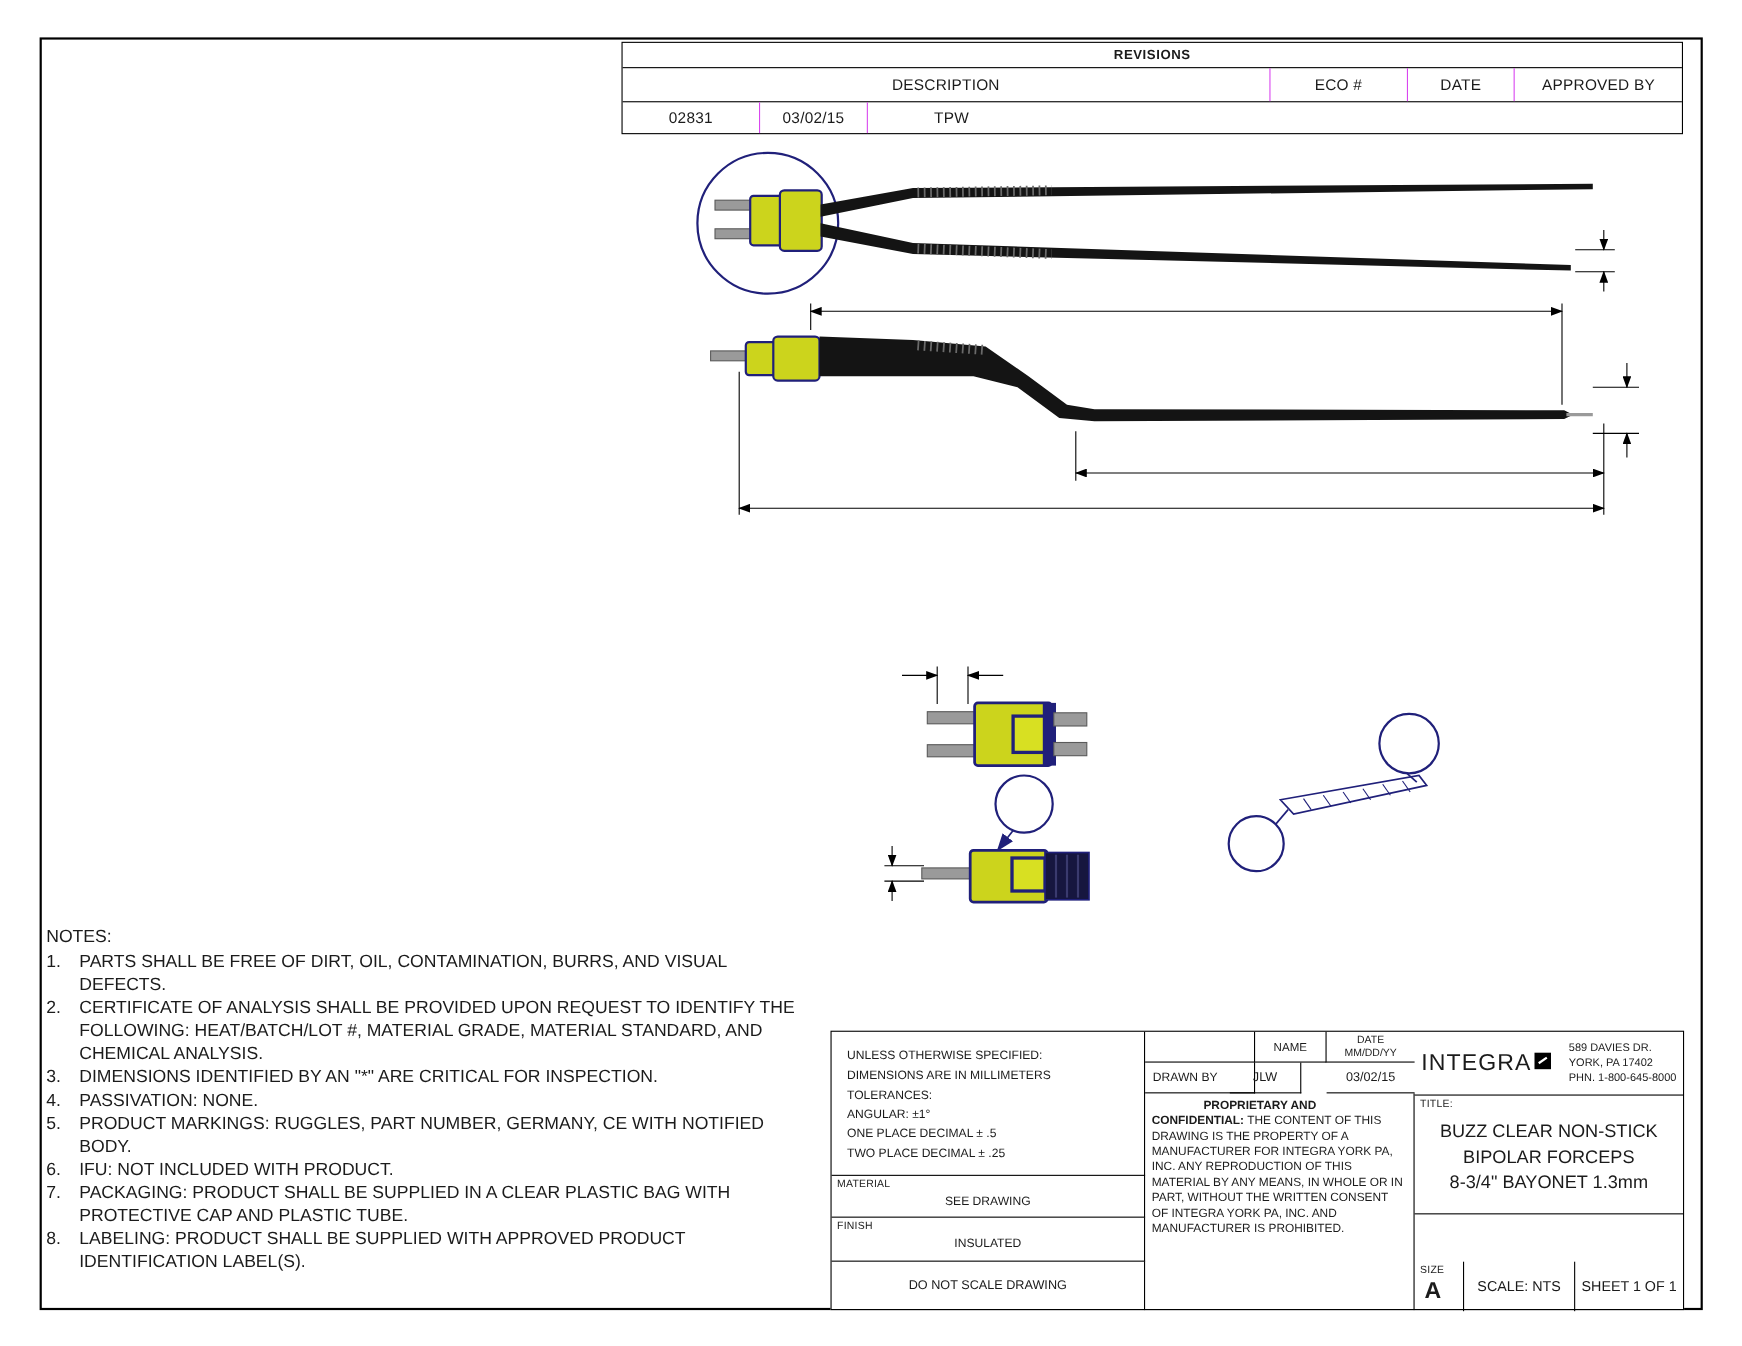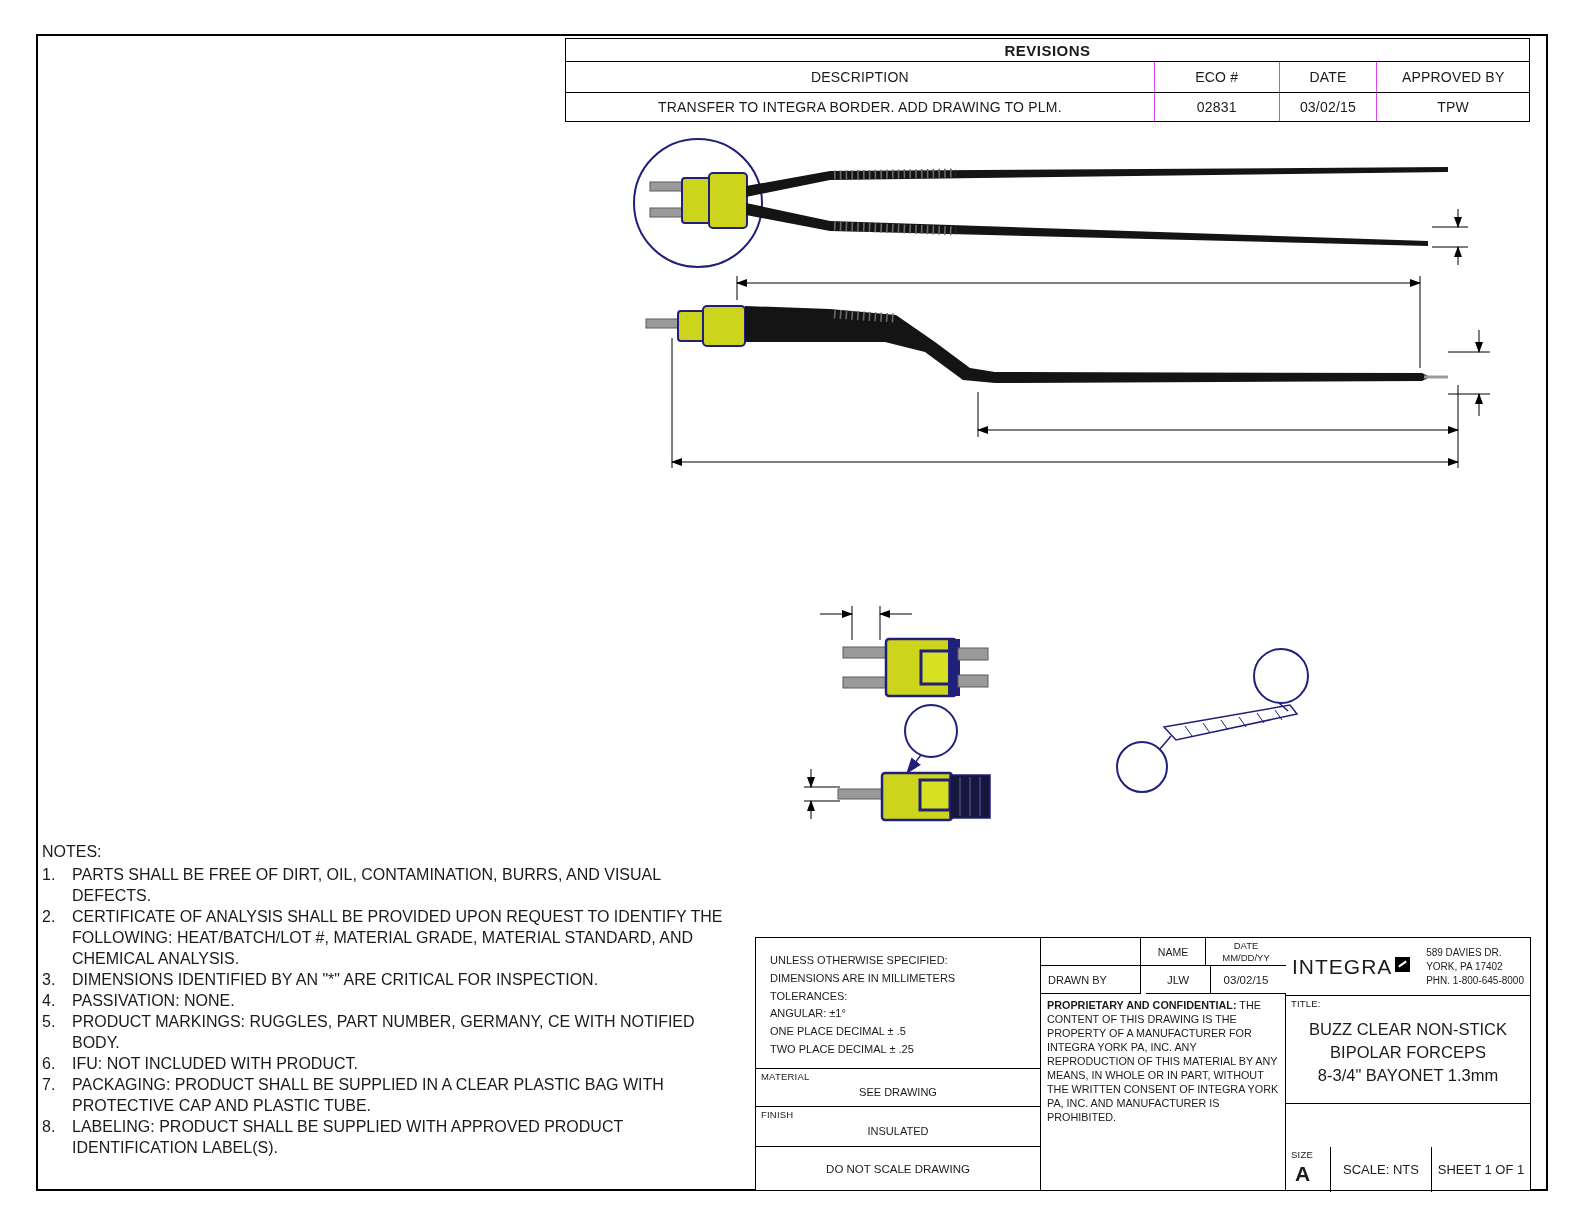--- a/index.html
+++ b/index.html
@@ -5,21 +5,21 @@
   * { margin:0; padding:0; box-sizing:border-box; }
   html,body { background:#ffffff; }
   body { font-family:"Liberation Sans", sans-serif; color:#1b1b1b; }
   .sheet { position:relative; width:1584px; height:1224px; background:#fff; overflow:hidden; }
   .frame { position:absolute; left:36px; top:34px; width:1512px; height:1157px; border:2.5px solid #000; }
   svg.drawing { position:absolute; left:0; top:0; width:1584px; height:1224px; pointer-events:none; }
 
   
   .rev { position:absolute; left:565px; top:38px; width:965px; border:1.5px solid #000; background:#fff; }
   .rev-title { height:23px; line-height:23px; border-bottom:1px solid #000; text-align:center;
-               font-weight:bold; font-size:15px; letter-spacing:.5px; }
+               font-weight:bold; font-size:12px; letter-spacing:.5px; }
   .rev-row { display:flex; }
   .rev-row.hdr { height:31px; border-bottom:1px solid #000; }
   .rev-row.data { height:28px; }
   .rev-cell { border-right:1px solid #d946ef; display:flex; align-items:center; justify-content:center;
               font-size:14px; letter-spacing:.2px; }
   .rev-cell:last-child { border-right:none; }
   .c-desc { width:590px; } .c-eco { width:125px; } .c-date { width:98px; } .c-appr { width:152px; }
 
   
   .notes { position:absolute; left:42px; top:841px; width:692px; font-size:16px; line-height:21px; }
@@ -41,24 +41,24 @@
   .fin { left:0; top:169px; width:285px; height:40px; }
   .dns { left:0; top:209px; width:285px; height:44px; font-size:11.5px; }
   .mat .center-val,.fin .center-val { font-size:11px; padding-top:8px; }
 
   .meta-blank  { left:285px; top:0; width:100px; height:28px; }
   .name-h      { left:385px; top:0; width:65px;  height:28px; font-size:10.5px; }
   .date-h      { left:450px; top:0; width:80px;  height:28px; font-size:9.5px; line-height:1.2;
                  display:flex; flex-direction:column; align-items:center; justify-content:center; }
   .drawn-lbl   { left:285px; top:28px; width:100px; height:28px; font-size:11px;
                  display:flex; align-items:center; padding-left:7px; }
-  .drawn-name  { left:390px; top:28px; width:65px; height:28px; font-size:11.5px; }
+  .drawn-name  { left:362px; top:28px; width:65px; height:28px; font-size:11.5px; }
   .drawn-date  { left:450px; top:28px; width:80px; height:28px; font-size:11.5px; }
   .prop        { left:285px; top:56px; width:245px; height:197px; padding:4px 6px; font-size:10.8px; line-height:1.3; }
-  .prop b { font-size:10.8px; }
+  .prop b { font-size:10.8px;margin-left:47px; }
 
   .company { left:530px; top:0; width:244px; height:58px; display:flex; align-items:center; padding:0 6px; }
   .logo-wrap { display:flex; align-items:flex-start; }
   .logo-text { font-size:21px; letter-spacing:1px; font-weight:500; }
   .logo-mark { width:15px; height:15px; background:#000; display:inline-block; margin-left:3px; margin-top:2px; position:relative; }
   .logo-mark::after { content:""; position:absolute; left:3px; top:6px; width:9px; height:2px; background:#fff; transform:rotate(-35deg); }
   .addr { margin-left:auto; font-size:10px; line-height:1.4; text-align:left; }
 
   .title-cell { left:530px; top:58px; width:244px; height:108px; }
   .title-lines { margin-top:22px; text-align:center; font-size:16.5px; line-height:1.4; }
@@ -181,21 +181,20 @@
 
   <div class="rev">
     <div class="rev-title">REVISIONS</div>
     <div class="rev-row hdr">
       <div class="rev-cell c-desc">DESCRIPTION</div>
       <div class="rev-cell c-eco">ECO #</div>
       <div class="rev-cell c-date">DATE</div>
       <div class="rev-cell c-appr">APPROVED BY</div>
     </div>
     <div class="rev-row data">
-      <div class="rev-cell c-desc">TRANSFER TO INTEGRA BORDER. ADD DRAWING TO PLM.</div>
       <div class="rev-cell c-eco">02831</div>
       <div class="rev-cell c-date">03/02/15</div>
       <div class="rev-cell c-appr">TPW</div>
     </div>
   </div>
 
   <div class="notes">
     <div class="notes-title">NOTES:</div>
     <div class="note">
       <span class="note-num">1.</span>

